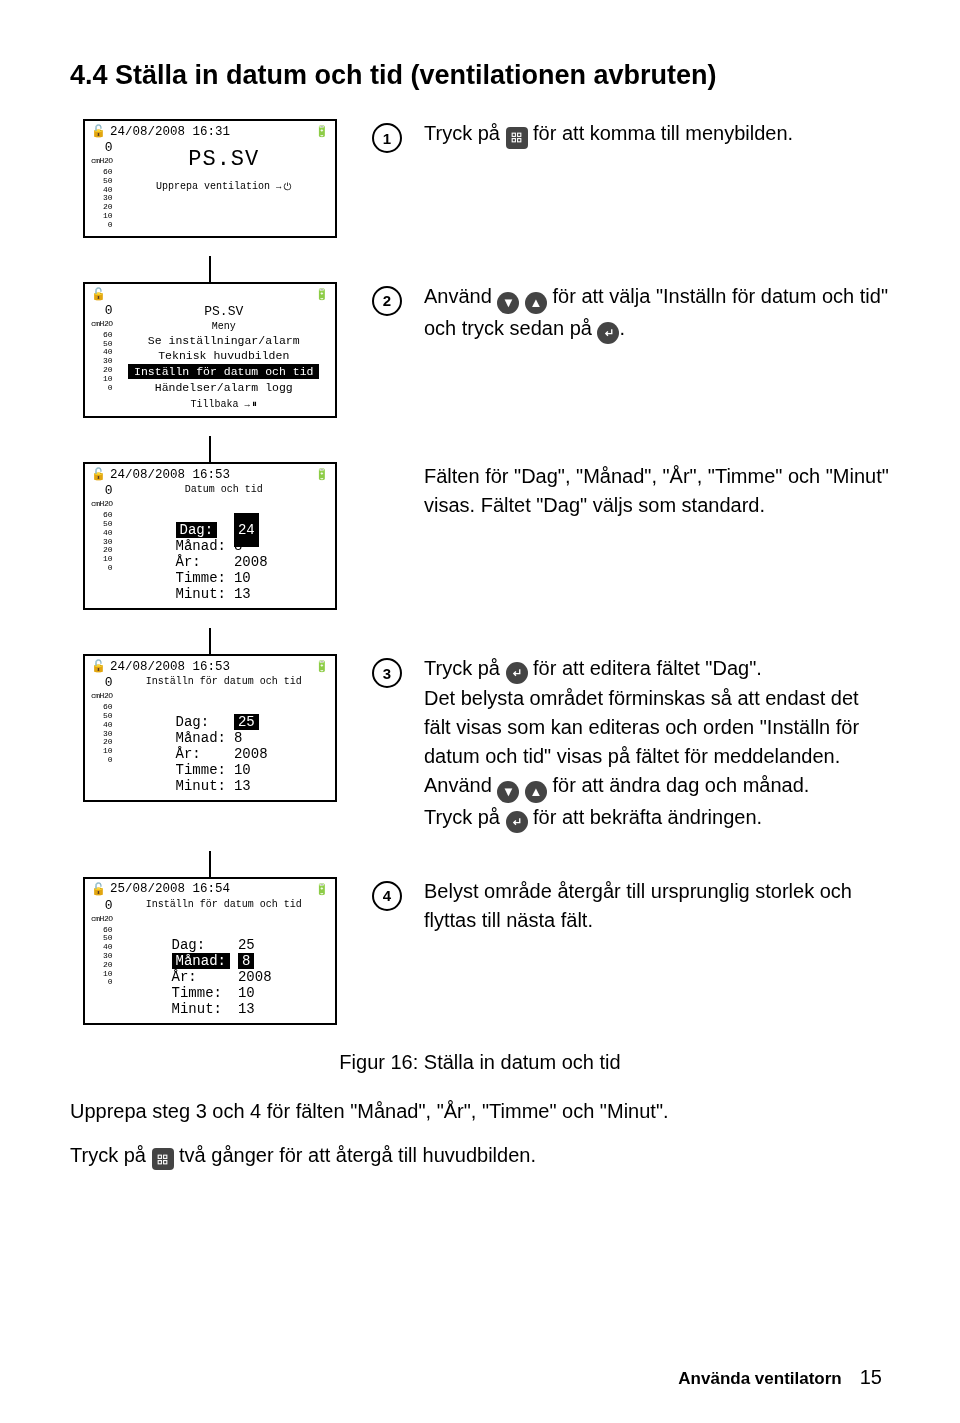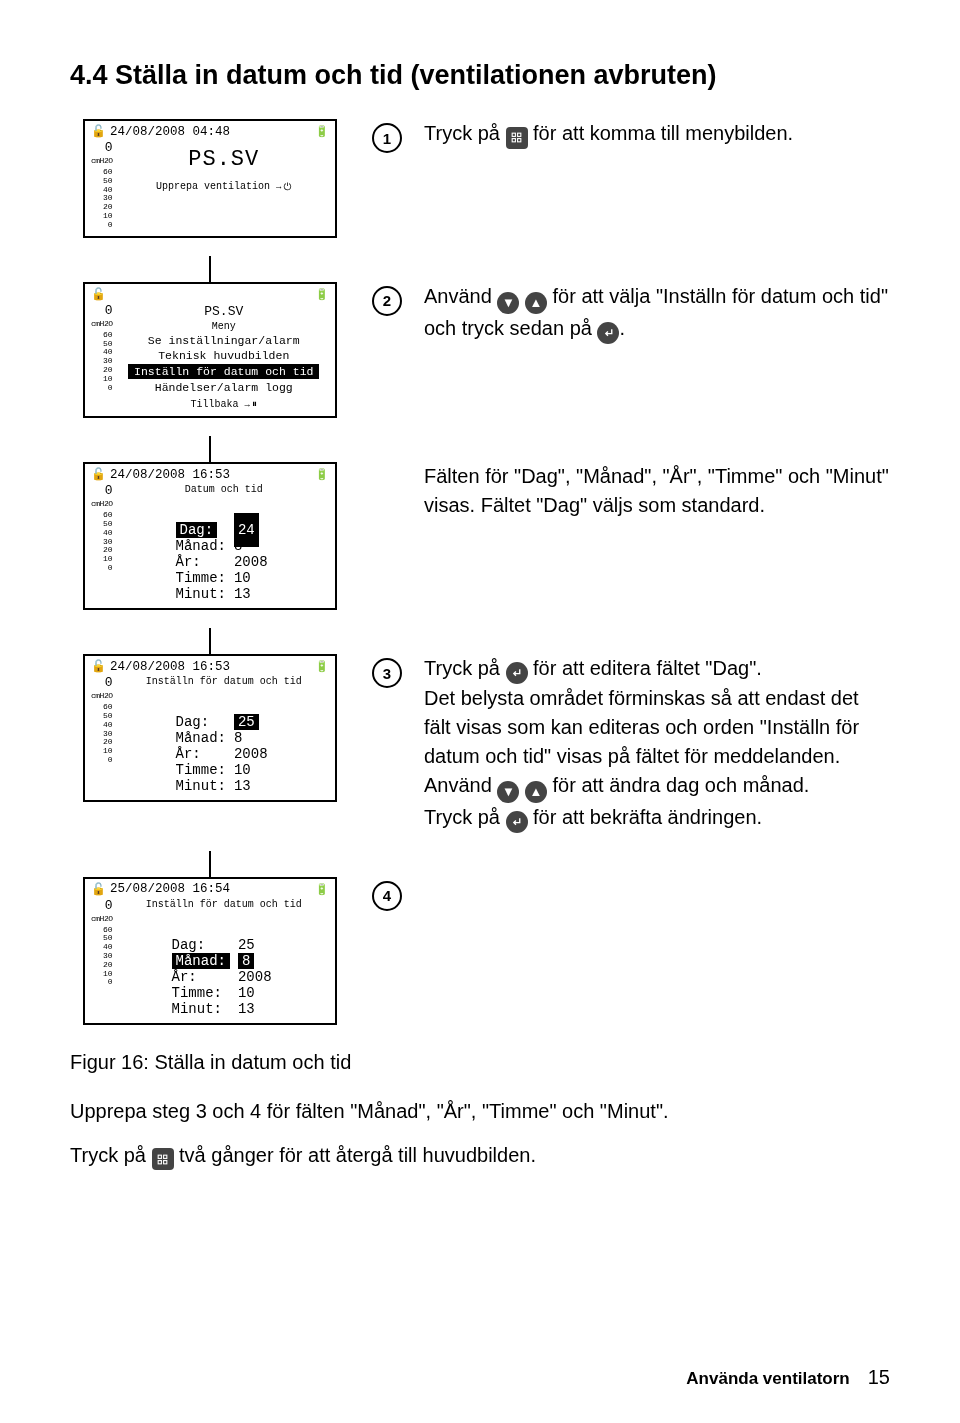--- a/index.html
+++ b/index.html
@@ -85,46 +85,46 @@
   .screen .main .row { font-size:11.5px; padding:0 2px; width:100%; text-align:left; }
   .screen .main .row.center { text-align:center; }
   .screen .main .footer { font-size:10px; padding-top:3px; }
   .screen .main table.dt { font-size:14px; border-collapse:collapse;margin-top:25px; }
   .screen .main table.dt td { padding: 0 4px; }
   .screen .main table.dt td.v { text-align:left; min-width:38px; }
   .screen .main table.dt td.hlcell span { background:#000; color:#fff; padding:0 4px; }
   .screen .main .subtitle { font-size:10px; }
 
   
-  .caption { font-size:20px; margin: 26px 0 22px 0; }
+  .caption { font-size:20px; margin: 26px 0 22px 0; text-align: center; }
   .para { font-size:20px; line-height:1.5; margin: 0 0 14px 0; }
 
   
   .page-footer {
-    position:absolute; bottom:34px; right:70px; font-size:17px;
+    position:absolute; bottom:34px; right:78px; font-size:17px;
     display:flex; align-items:baseline; gap:18px;
   }
   .page-footer .sec-name { font-weight:600; }
   .page-footer .num { font-size:20px; }
 
   .mini-icons { font-size:10px; display:inline-flex; gap:2px; align-items:center;}
   .arrow { font-size:9px; }
 </style>
 </head>
 <body>
 
 <h1 class="sec">4.4  Ställa in datum och tid (ventilationen avbruten)</h1>
 
 <div class="step-row">
   <div class="screen-col">
     <div class="screen">
       <div class="titlebar">
         <span class="left">
             <span class="lock">🔓</span>
-          <span>24/08/2008  04:48</span>
+          <span>24/08/2008  16:31</span>
           </span>
         <span class="batt">🔋</span>
       </div>
       <div class="body">
         <div class="yaxis">
           <span class="big">0</span>
           <span class="unit">cmH2O</span>
           <span>60</span>
             <span>50</span>
             <span>40</span>
@@ -392,20 +392,21 @@
                   <td>Minut:</td>
                   <td class="v">13</td>
                 </tr>
           </tbody>
             </table>
         </div>
       </div>
     </div>
   </div>
   <div class="badge visible">4</div>
+  <div class="text-col">Belyst område återgår till ursprunglig storlek och flyttas till nästa fält.</div>
 </div>
 
 <div class="caption">Figur 16: Ställa in datum och tid</div>
 
 <p class="para">Upprepa steg 3 och 4 för fälten "Månad", "År", "Timme" och "Minut".</p>
 
 <p class="para">
   <span>Tryck på </span><span class="icon-inline square">
       <svg viewBox="0 0 24 24">
         <g fill="none" stroke="#fff" stroke-width="2">

